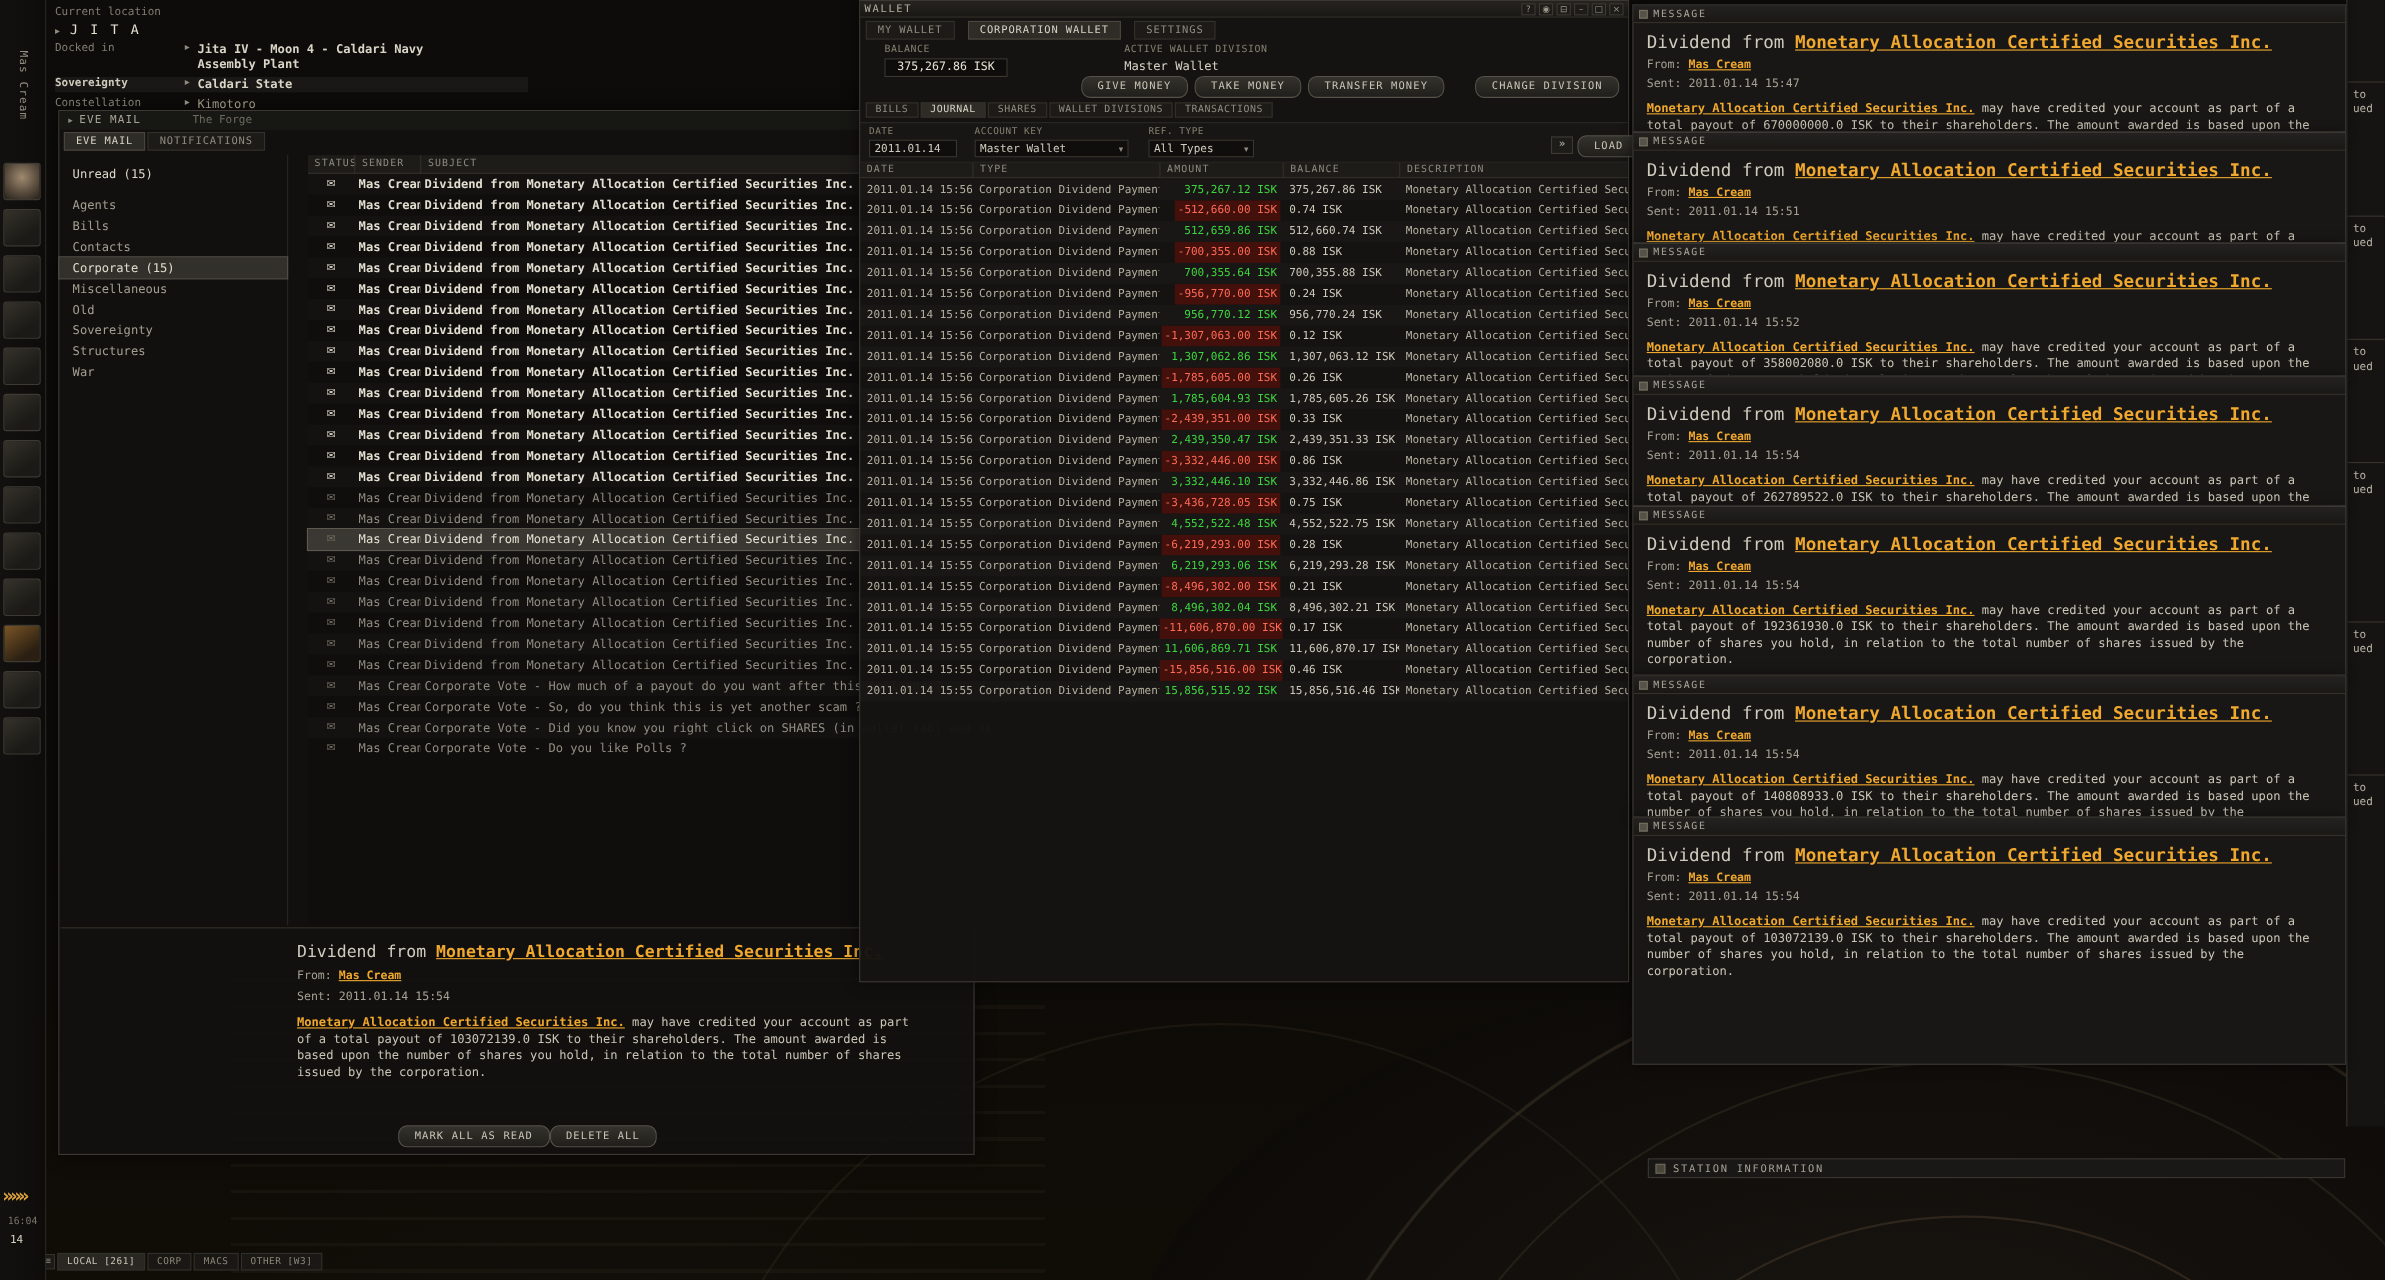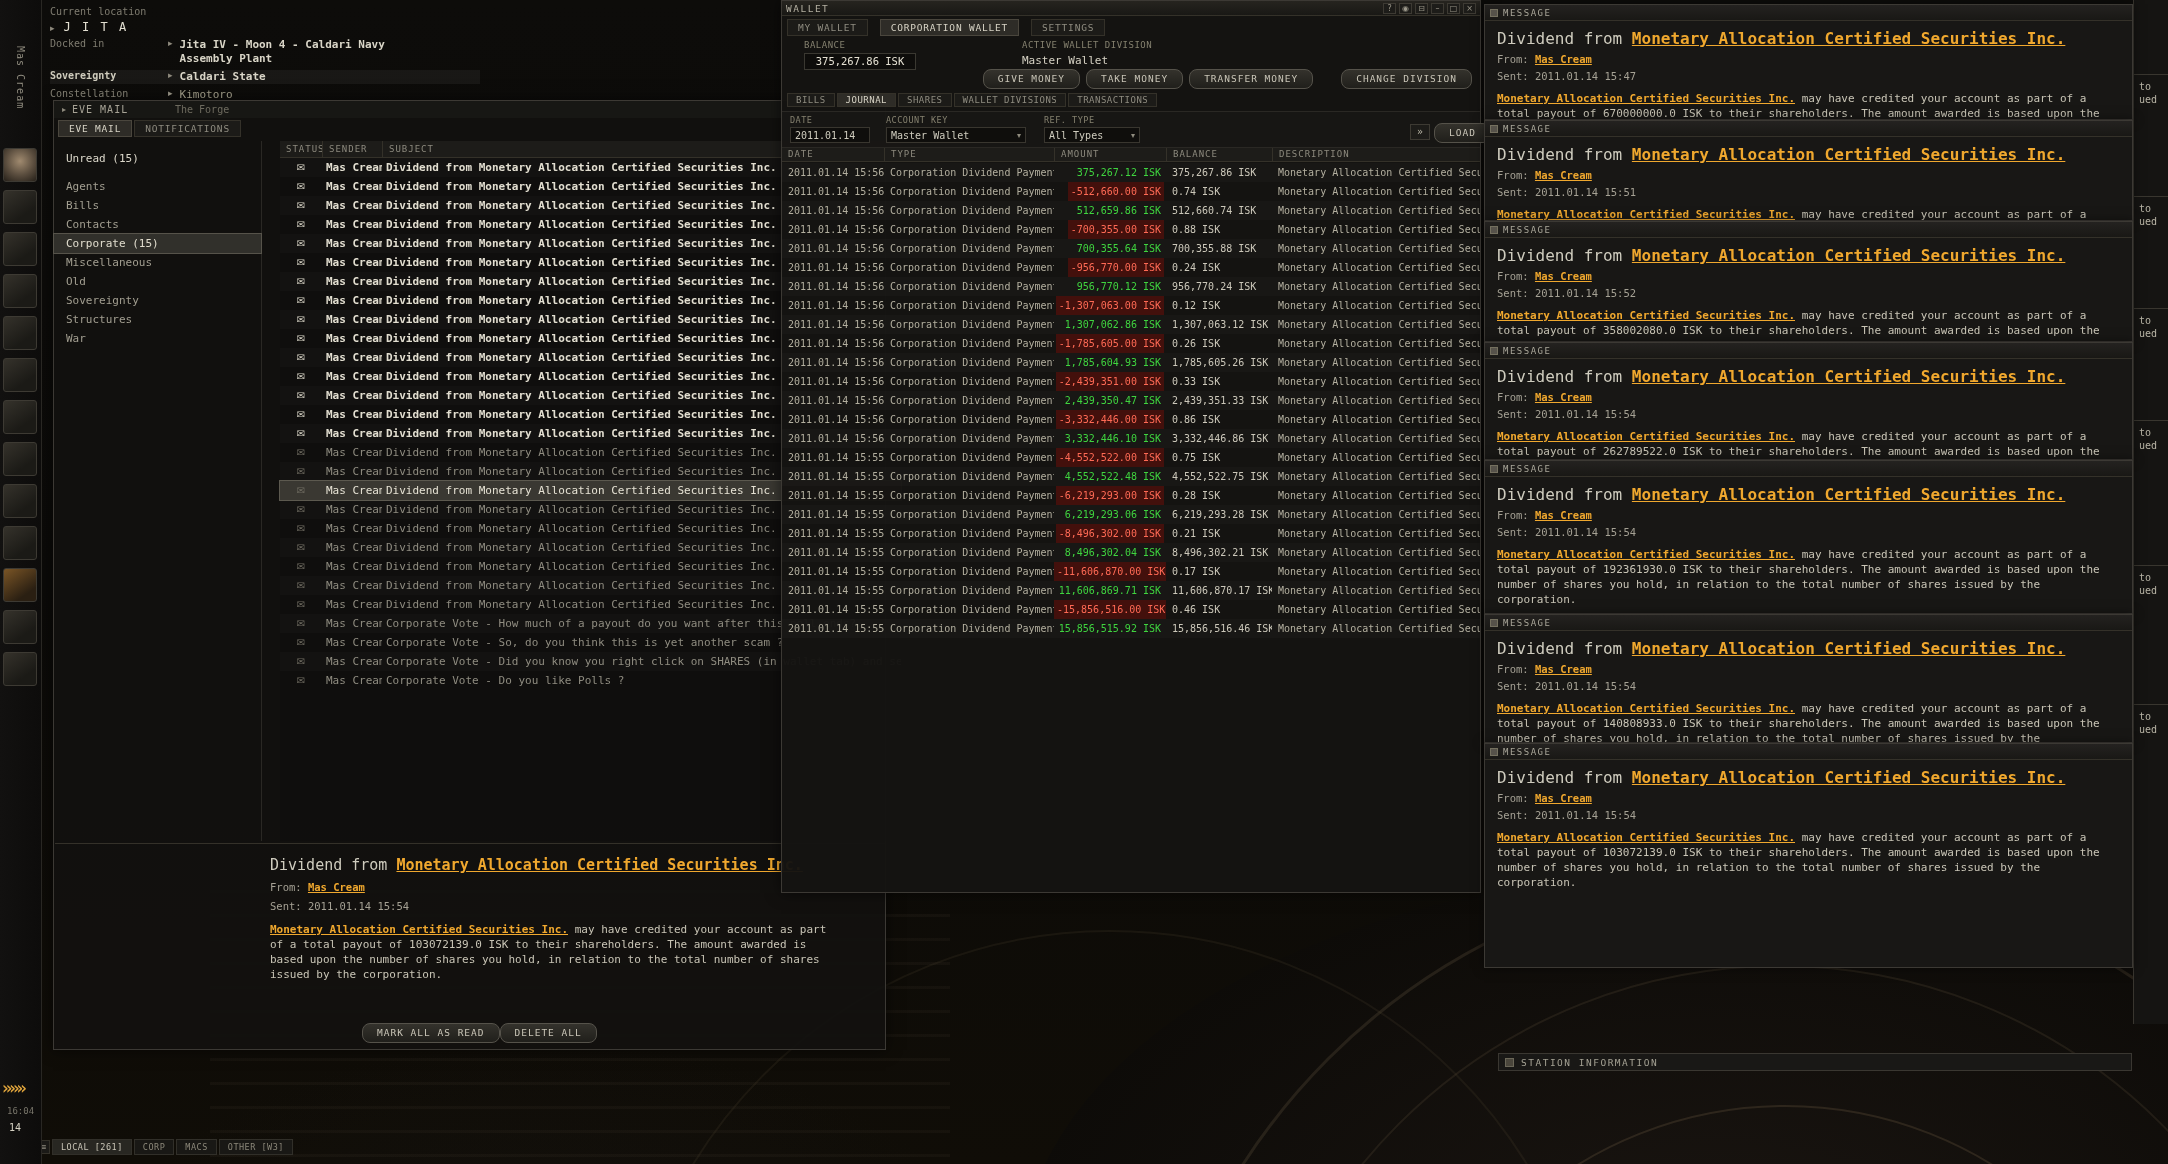--- a/index.html
+++ b/index.html
@@ -594,21 +594,21 @@
         <span class="jc jc-date">2011.01.14 15:56</span>
         <span class="jc jc-type">Corporation Dividend Payment</span>
         <span class="jc jc-amount"><span class="amt">3,332,446.10 ISK</span></span>
         <span class="jc jc-balance">3,332,446.86 ISK</span>
         <span class="jc jc-desc">Monetary Allocation Certified Securities Inc. receiving</span>
       </div>
 
       <div class="j-row neg">
         <span class="jc jc-date">2011.01.14 15:55</span>
         <span class="jc jc-type">Corporation Dividend Payment</span>
-        <span class="jc jc-amount"><span class="amt">-4,552,522.00 ISK</span></span>
+        <span class="jc jc-amount"><span class="amt">-3,436,728.05 ISK</span></span>
         <span class="jc jc-balance">0.75 ISK</span>
         <span class="jc jc-desc">Monetary Allocation Certified Securities Inc. paying div</span>
       </div>
 
       <div class="j-row pos">
         <span class="jc jc-date">2011.01.14 15:55</span>
         <span class="jc jc-type">Corporation Dividend Payment</span>
         <span class="jc jc-amount"><span class="amt">4,552,522.48 ISK</span></span>
         <span class="jc jc-balance">4,552,522.75 ISK</span>
         <span class="jc jc-desc">Monetary Allocation Certified Securities Inc. receiving</span>

